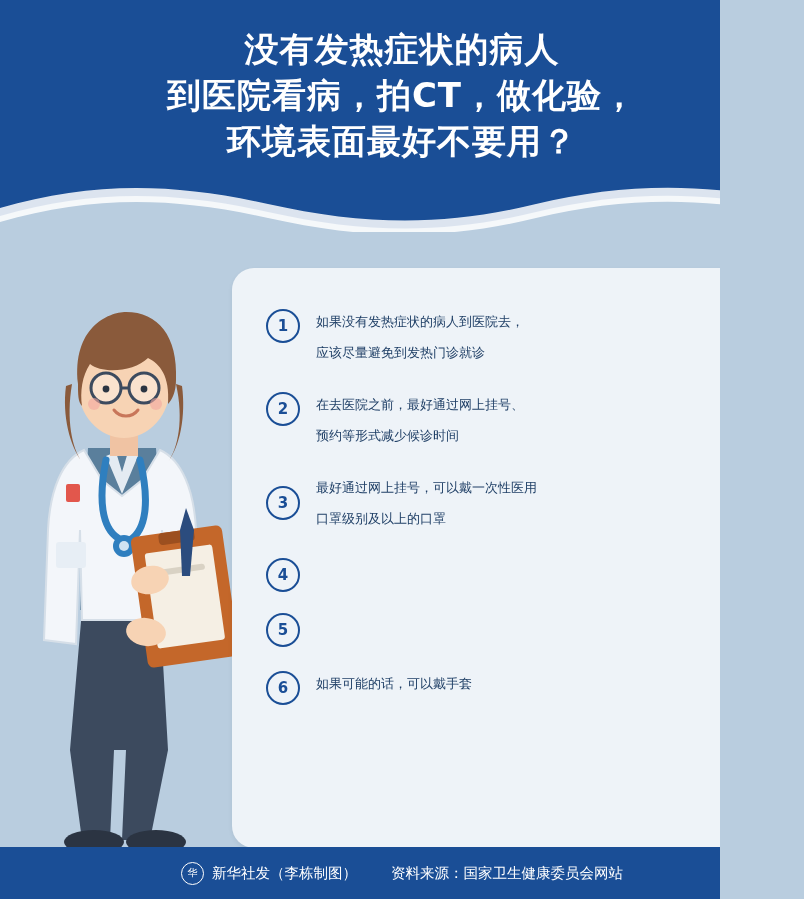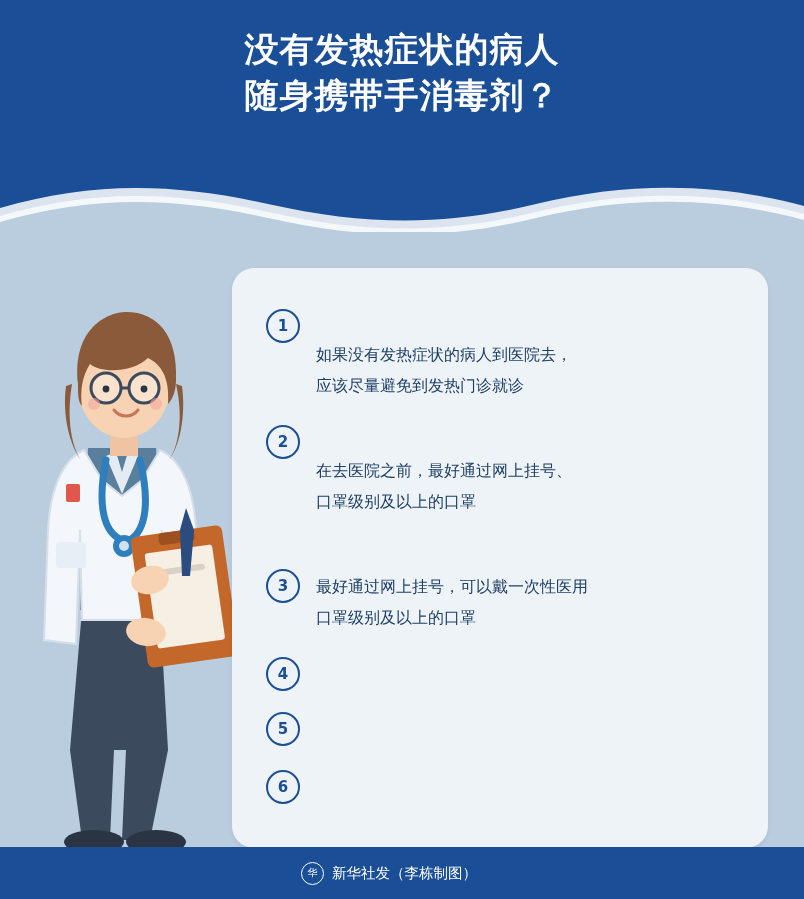--- a/index.html
+++ b/index.html
@@ -8,21 +8,21 @@
   }
   body {
     width: 804px;
     height: 899px;
     font-family: "Liberation Sans", sans-serif;
     background: #b9cddf;
     overflow: hidden;
   }
   .poster {
     position: relative;
-    width: 804px;
+    width: 720px;
     height: 899px;
     overflow: hidden;
     background: #0369a1;
   }
 
   
   .header {
     position: absolute;
     left: 0;
     top: 0;
@@ -99,25 +99,24 @@
     font-weight: bold;
     display: flex;
     align-items: center;
     justify-content: center;
     margin-top: 3px;
     font-family: "DejaVu Sans", "Liberation Sans", sans-serif;
   }
   .item-text {
     margin-left: 16px;
     color: #1f3f66;
-    font-size: 16px;
+    font-size: 13px;
     line-height: 31px;
     font-family: "DejaVu Sans", "Liberation Sans", sans-serif;
     white-space: pre-line;
-    margin-top: 33px;
   }
   .item-3 .num, .item-5 .num { align-self: center; margin-top: 0; }
 
   
   .footer {
     position: absolute;
     left: 0;
     bottom: 0;
     width: 804px;
     height: 52px;
@@ -157,21 +156,22 @@
   }
 </style>
 </head>
 <body>
 
 <div class="poster">
 
   <div class="header">
     <div class="header-title">
       <div>没有发热症状的病人</div>
-      <div>随身携带手消毒剂？</div>
+      <div>到医院看病，拍CT，做化验，</div>
+      <div>环境表面最好不要用？</div>
     </div>
     <svg class="wave" viewBox="0 0 804 64" preserveAspectRatio="none">
       <path d="M0,30 C90,4 170,4 268,26 C366,48 446,48 536,26 C626,4 716,4 804,28 L804,64 L0,64 Z" fill="#b9cddf"></path>
       <path d="M0,22 C90,-4 170,-4 268,18 C366,40 446,40 536,18 C626,-4 716,-4 804,20 L804,34 C716,10 626,10 536,32 C446,54 366,54 268,32 C170,10 90,10 0,36 Z" fill="#ffffff" opacity="0.85"></path>
     </svg>
   </div>
 
   <div class="body-bg"></div>
 
   <svg class="doctor" viewBox="0 0 230 575">
@@ -233,45 +233,47 @@
 
       <div class="item item-1">
         <div class="num">1</div>
         <div class="item-text">如果没有发热症状的病人到医院去，
 应该尽量避免到发热门诊就诊</div>
       </div>
 
       <div class="item item-2">
         <div class="num">2</div>
         <div class="item-text">在去医院之前，最好通过网上挂号、
-口罩级别及以上的口罩</div>
+预约等形式减少候诊时间</div>
       </div>
 
       <div class="item item-3">
         <div class="num">3</div>
         <div class="item-text">最好通过网上挂号，可以戴一次性医用
 口罩级别及以上的口罩</div>
       </div>
 
       <div class="item item-4">
         <div class="num">4</div>
       </div>
 
       <div class="item item-5">
         <div class="num">5</div>
       </div>
 
       <div class="item item-6">
         <div class="num">6</div>
+        <div class="item-text">如果可能的话，可以戴手套</div>
       </div>
 
     </div>
   </div>
 
   <div class="footer">
     <div class="footer-inner">
       <span class="footer-logo">华</span>
       <span>新华社发（李栋制图）</span>
       <span class="footer-sep"></span>
+      <span>资料来源：国家卫生健康委员会网站</span>
     </div>
   </div>
 
 </div>
 
 </body></html>

